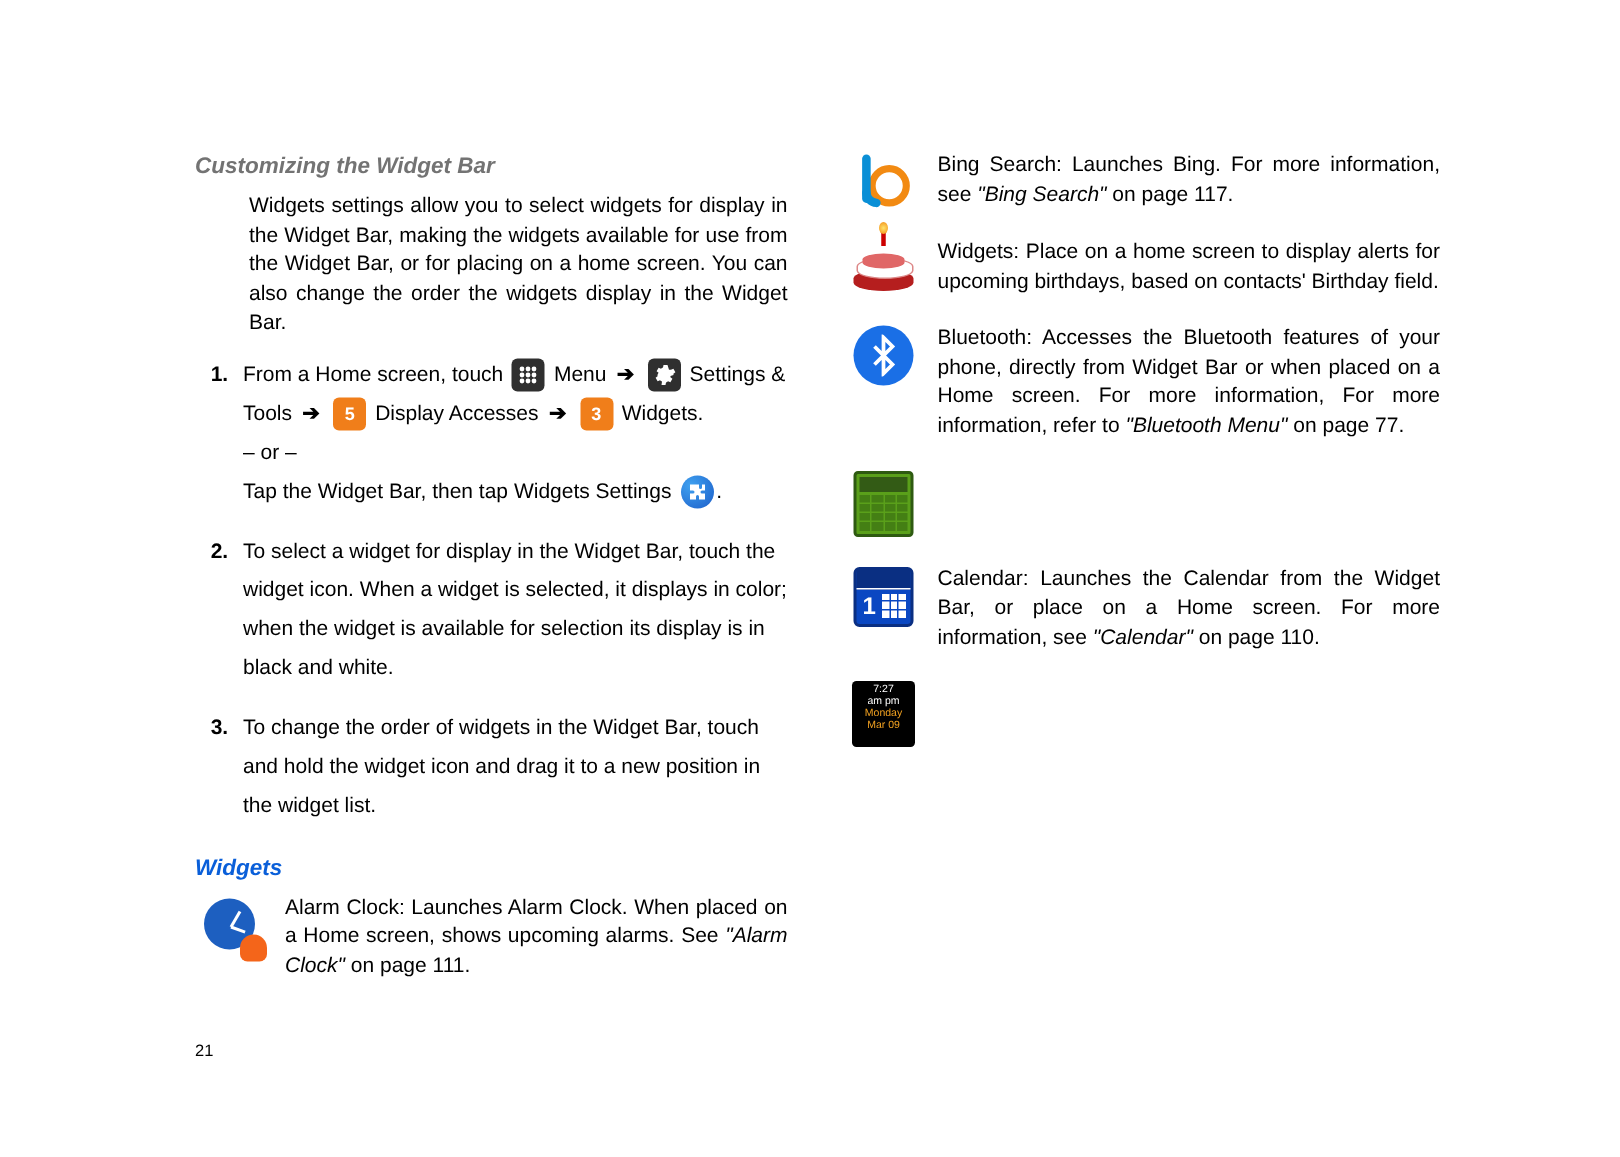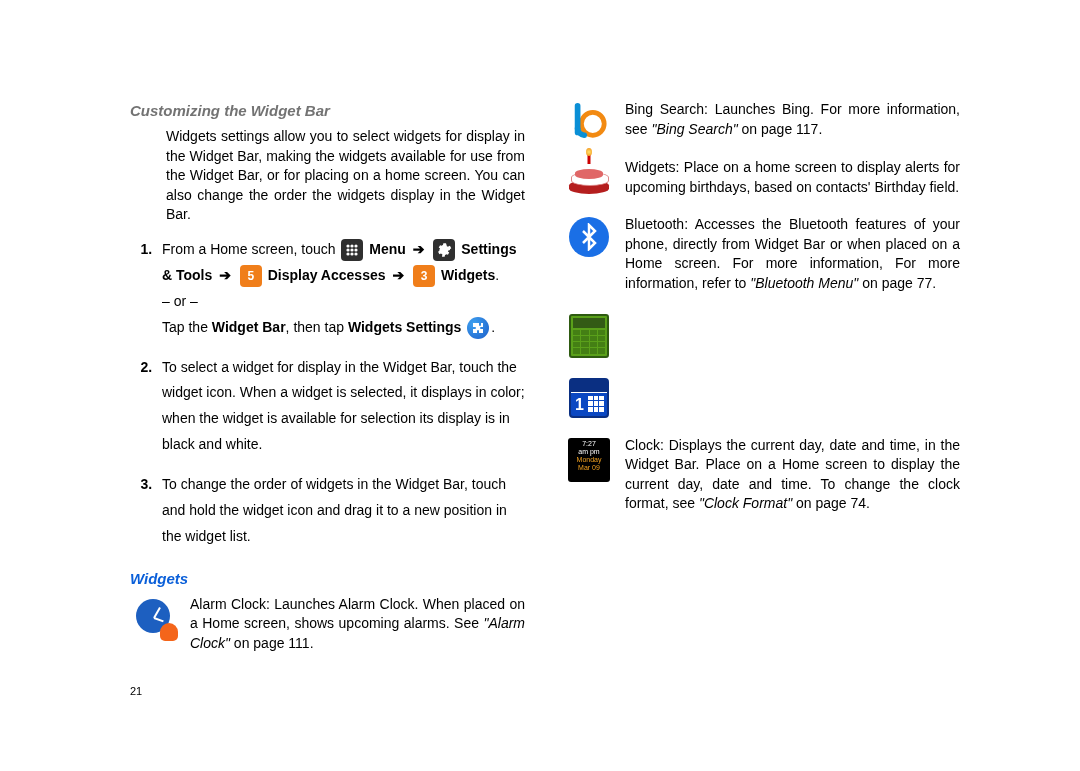--- a/index.html
+++ b/index.html
@@ -74,21 +74,21 @@
   .inline-icon.gear svg { width:16px; height:16px; fill:#fff; }
   .inline-icon.num5 { background:#f07e1a; }
   .inline-icon.num3 { background:#f07e1a; }
   .inline-icon.puzzle {
     background: radial-gradient(circle at 30% 30%, #3fa1f0, #1c5ec9);
     border-radius: 50%;
     width:22px; height:22px;
   }
   .inline-icon.puzzle svg { width:12px; height:12px; fill:#fff; }
   .arrow { font-weight:bold; margin: 0 3px; }
-  strong.b { font-weight:bold; }
+  strong.b { font-weight:normal; }
   .widget-row {
     display: flex;
     align-items: flex-start;
     gap: 12px;
     margin-bottom: 18px;
   }
   .widget-row .icon-slot {
     width: 48px;
     flex: 0 0 48px;
     display:flex;
@@ -97,21 +97,21 @@
   }
   .widget-row .desc {
     flex: 1;
     text-align: justify;
   }
   .desc .title { font-weight:normal; }
   .ref { font-style: italic; }
   .page-number {
     font-size: 11px;
     color:#000;
-    margin-top: 30px;
+    margin-top: 40px;
   }
   
   .ic-alarm {
     position:relative; width:40px;height:40px;
   }
   .ic-alarm .face{width:34px;height:34px;border-radius:50%;background:#1d5fc0;position:absolute;top:2px;left:2px;}
   .ic-alarm .hand{position:absolute;top:50%;left:50%;width:12px;height:2px;background:#fff;transform-origin:left center;transform:rotate(-60deg);}
   .ic-alarm .hand2{position:absolute;top:50%;left:50%;width:10px;height:2px;background:#fff;transform-origin:left center;transform:rotate(20deg);}
   .ic-alarm .bell{position:absolute;bottom:-4px;right:-4px;width:18px;height:18px;border-radius:50% 50% 5px 5px;background:#f4651a;}
   .ic-bing{width:38px;height:38px;}
@@ -287,30 +287,30 @@
               <div></div>
               <div></div>
               <div></div>
               <div></div>
               <div></div>
               <div></div>
               <div></div>
             </div>
           </div>
       </div>
+      <div class="desc">
+        <span class="title">Calendar</span><span>: Launches the Calendar from the Widget Bar, or place on a Home screen. For more information, see </span><span class="ref">"Calendar"</span><span> on page 110.</span>
+      </div>
     </div>
 
     <div class="widget-row">
       <div class="icon-slot">
         <div class="ic-clock">
           <div class="row">7:27</div>
           <div class="row">am  pm</div>
           <div class="hl">Monday</div>
           <div class="hl">Mar 09</div>
         </div>
       </div>
-      <div class="desc">
-        <span class="title">Clock</span><span>: Displays the current day, date and time, in the Widget Bar. Place on a Home screen to display the current day, date and time. To change the clock format, see </span><span class="ref">"Clock Format"</span><span> on page 74.</span>
-      </div>
     </div>
 
   </div>
 </div>
 
 </body></html>

